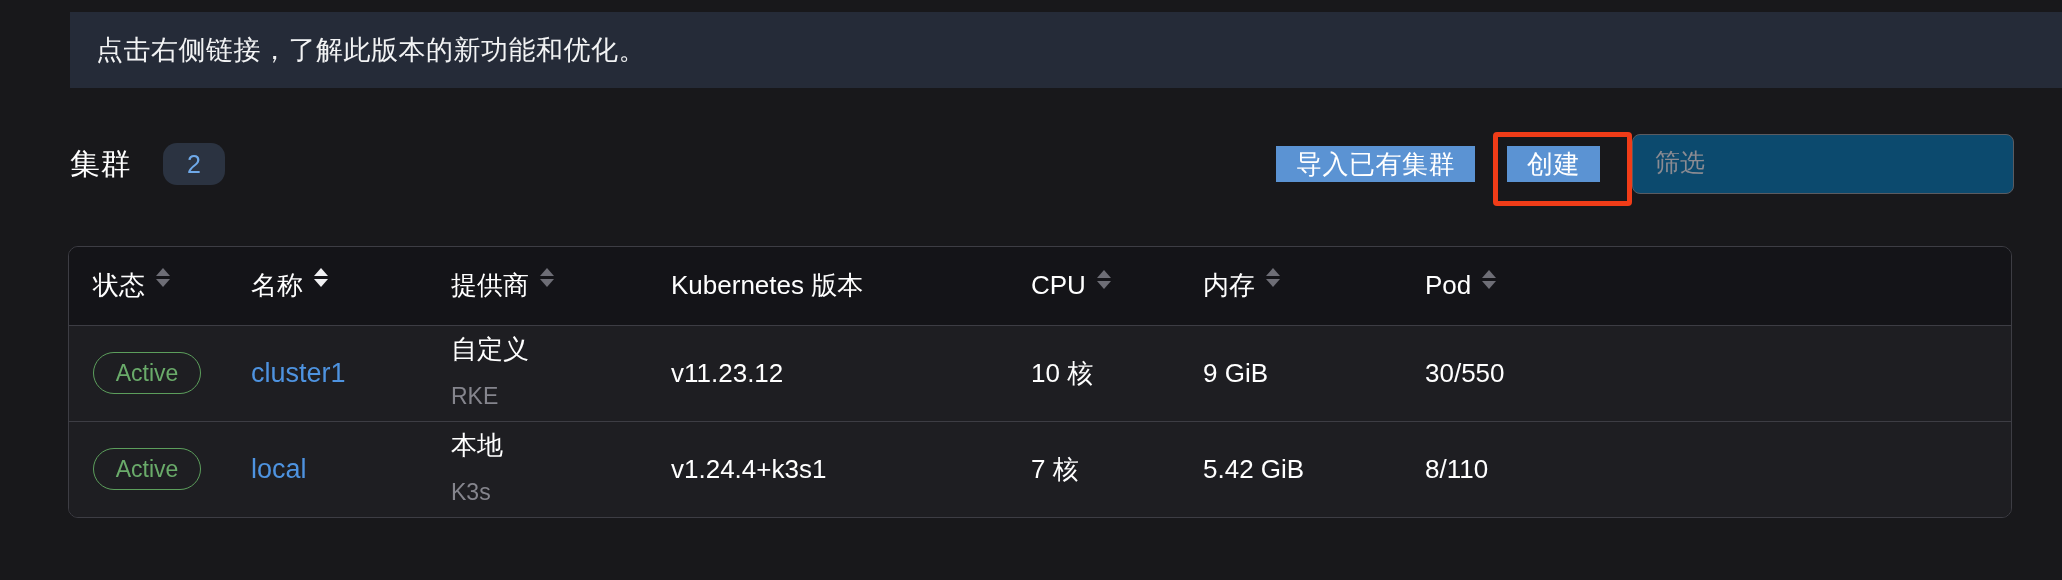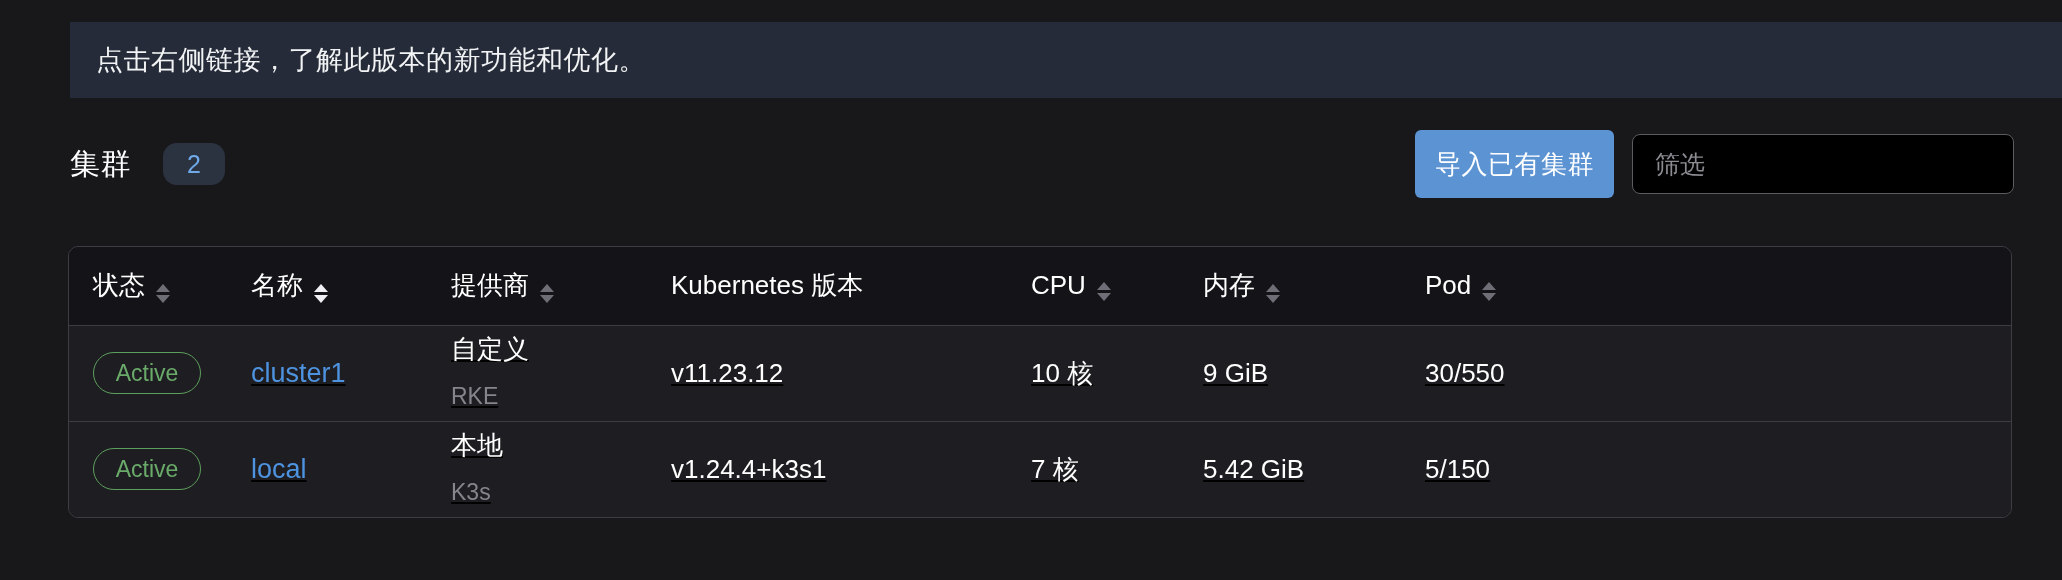--- a/index.html
+++ b/index.html
@@ -16,21 +16,21 @@
     position: relative;
     width: 2062px;
     height: 580px;
     background: #18181b;
   }
 
   
   .banner {
     position: absolute;
     left: 70px;
-    top: 22px;
+    top: 12px;
     right: 0;
     height: 76px;
     background: #252b38;
     display: flex;
     align-items: center;
     padding-left: 26px;
   }
   .banner-text {
     color: #f2f3f4;
     font-size: 27px;
@@ -81,24 +81,24 @@
     height: 72px;
     display: flex;
     align-items: center;
     gap: 0;
   }
 
   .btn {
     background: #5b93d3;
     color: #ffffff;
     border: none;
-    border-radius: 6px;
+    border-radius: 0;
     font-family: inherit;
     font-size: 26px;
-    height: 68px;
+    height: 36px;
     padding: 0 20px;
     cursor: pointer;
     white-space: nowrap;
     letter-spacing: .5px;
   }
 
   .btn-import { margin-right: 18px; }
 
   .create-wrap {
     position: relative;
@@ -111,25 +111,25 @@
     left: 0; top: 0;
     width: 100%; height: 100%;
     border: 5px solid #f03c18;
     border-radius: 4px;
     pointer-events: none;
   }
 
   .filter-input {
     width: 382px;
     height: 60px;
-    background: #000000;
+    background: #0c4a6e;
     border: 1px solid #5b5b60;
     border-radius: 8px;
     color: #e8e8ea;
-    font-family: Liberation Sans, sans-serif;
+    font-family: Liberation Mono, monospace;
     font-size: 25px;
     padding: 0 22px;
     outline: none;
   }
   .filter-input::placeholder { color: #8b8b92; }
 
   
   .table-wrap {
     position: absolute;
     left: 68px;
@@ -149,40 +149,40 @@
   thead th {
     text-align: left;
     font-weight: 400;
     color: #ffffff;
     font-size: 26px;
     height: 78px;
     padding: 0 0 0 24px;
     border-bottom: 1px solid #3d3d44;
     white-space: nowrap;
   }
-  .th-inner { display: flex; align-items: flex-end; gap: 11px; }
+  .th-inner { display: flex; align-items: flex-start; gap: 11px; }
 
   .sorter {
     display: inline-flex;
     flex-direction: column;
     justify-content: center;
     gap: 3px;
     line-height: 0;
   }
   .chev {
     width: 0; height: 0;
     border-left: 7px solid transparent;
     border-right: 7px solid transparent;
   }
   .chev-up   { border-bottom: 8px solid #6e6e76; }
   .chev-down { border-top: 8px solid #6e6e76; }
   .sorter.active .chev-up   { border-bottom-color: #f0f0f2; }
   .sorter.active .chev-down { border-top-color: #f0f0f2; }
 
-  tbody tr { background: #1e1e22; text-decoration: underline; }
+  tbody tr { background: #1e1e22; }
   tbody tr + tr td { border-top: 1px solid #3d3d44; }
   tbody td {
     height: 96px;
     padding: 0 0 0 24px;
     color: #ffffff;
     font-size: 26px;
     vertical-align: middle;
   }
 
   .state-pill {
@@ -229,20 +229,23 @@
   <div class="page-header">
 
     <div class="title-group">
       <span class="page-title">集群</span>
       <span class="count-badge">2</span>
     </div>
 
     <div class="actions">
       <button class="btn btn-import">导入已有集群</button>
 
+      <div class="create-wrap">
+        <button class="btn btn-create">创建</button>
+      </div>
 
       <input class="filter-input" type="text" placeholder="筛选" style="">
     </div>
   </div>
 
   <div class="table-wrap">
     <table>
       <colgroup>
         <col class="c-state">
           <col class="c-name">
@@ -339,19 +342,19 @@
           <td>
             <a class="name-link">local</a>
           </td>
           <td>
             <div class="provider-main">本地</div>
             <div class="provider-sub">K3s</div>
           </td>
           <td>v1.24.4+k3s1</td>
           <td>7 核</td>
           <td>5.42 GiB</td>
-          <td>5/150</td>
+          <td>8/110</td>
         </tr>
       </tbody>
     </table>
   </div>
 
 </div>
 
 </body></html>

